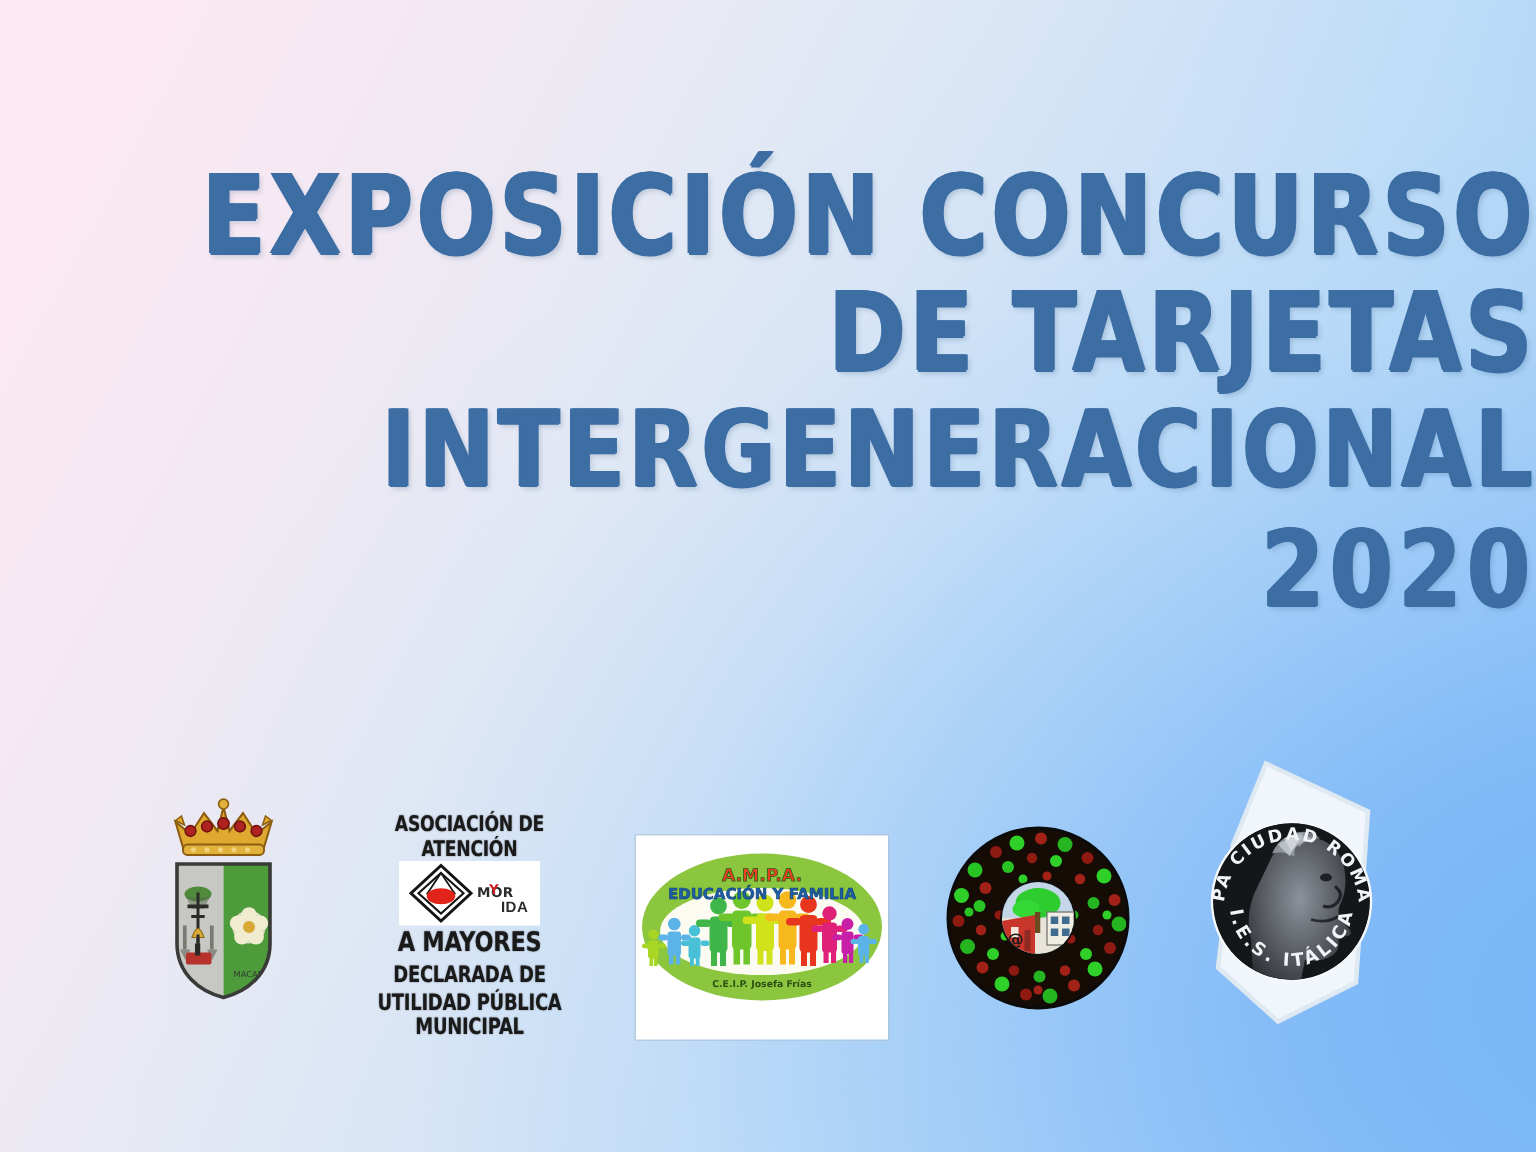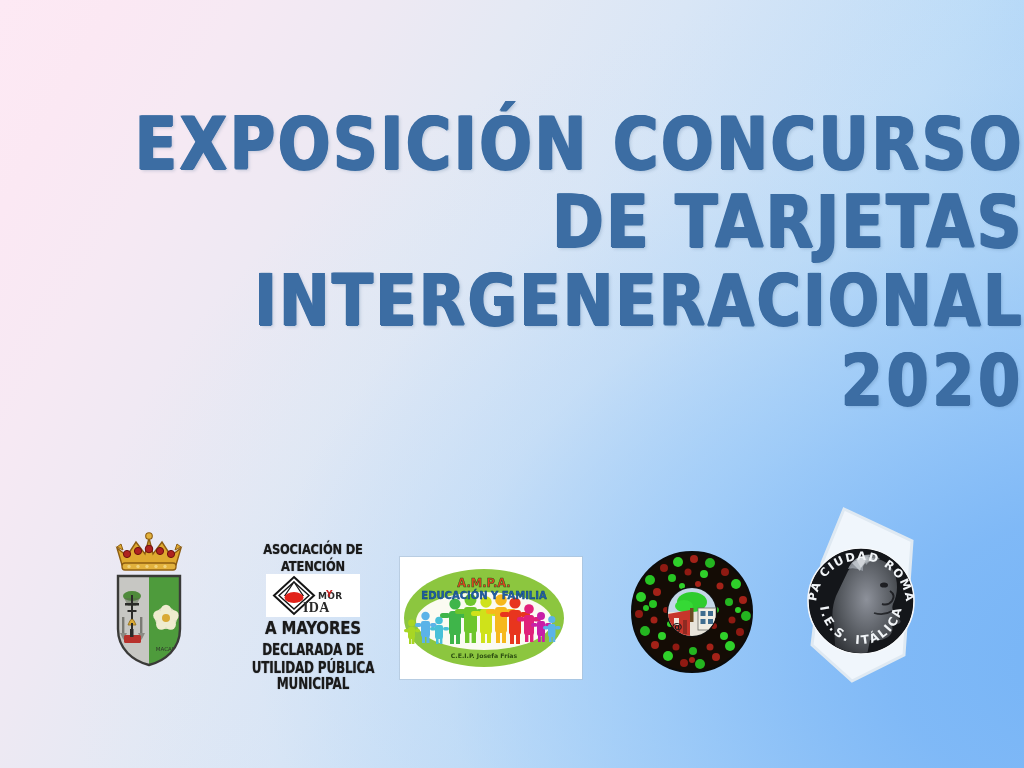--- a/index.html
+++ b/index.html
@@ -121,32 +121,31 @@
     font-size: 9px; font-weight: 700; color: #2a2a2a;
     font-family: "DejaVu Sans", sans-serif;
     letter-spacing: 0.3px;
   }
   .aso-y {
     position: absolute; left: 60px; top: 15px;
     font-size: 9px; font-weight: 700; color: #cc2222;
     font-family: "DejaVu Sans", sans-serif;
   }
   .aso-ida {
-    position: absolute; left: 37px; top: 26px;
-    font-size: 14px; font-weight: 700; color: #2a2a2a;
-    font-family: Liberation Serif, serif;
+    position: absolute; left: 68px; top: 26px;
+    font-size: 10px; font-weight: 700; color: #2a2a2a;
+    font-family: Liberation Sans, sans-serif;
     letter-spacing: 0.3px;
   }
 
   
   #logo-ampa {
-    left: 400px; top: 62px; width: 168px; height: 122px;
+    left: 424px; top: 62px; width: 168px; height: 136px;
     background: #ffffff;
     box-shadow: 0 0 0 1px rgba(170,190,210,0.55);
-    padding-left: 14px;
   }
   .ampa-inner { position: absolute; inset: 0; overflow: hidden; }
 
   
   #logo-circle { left: 630px; top: 55px; width: 124px; height: 124px; }
 
   
   #logo-coin { left: 800px; top: 10px; width: 122px; height: 180px; }
 </style>
 </head>

